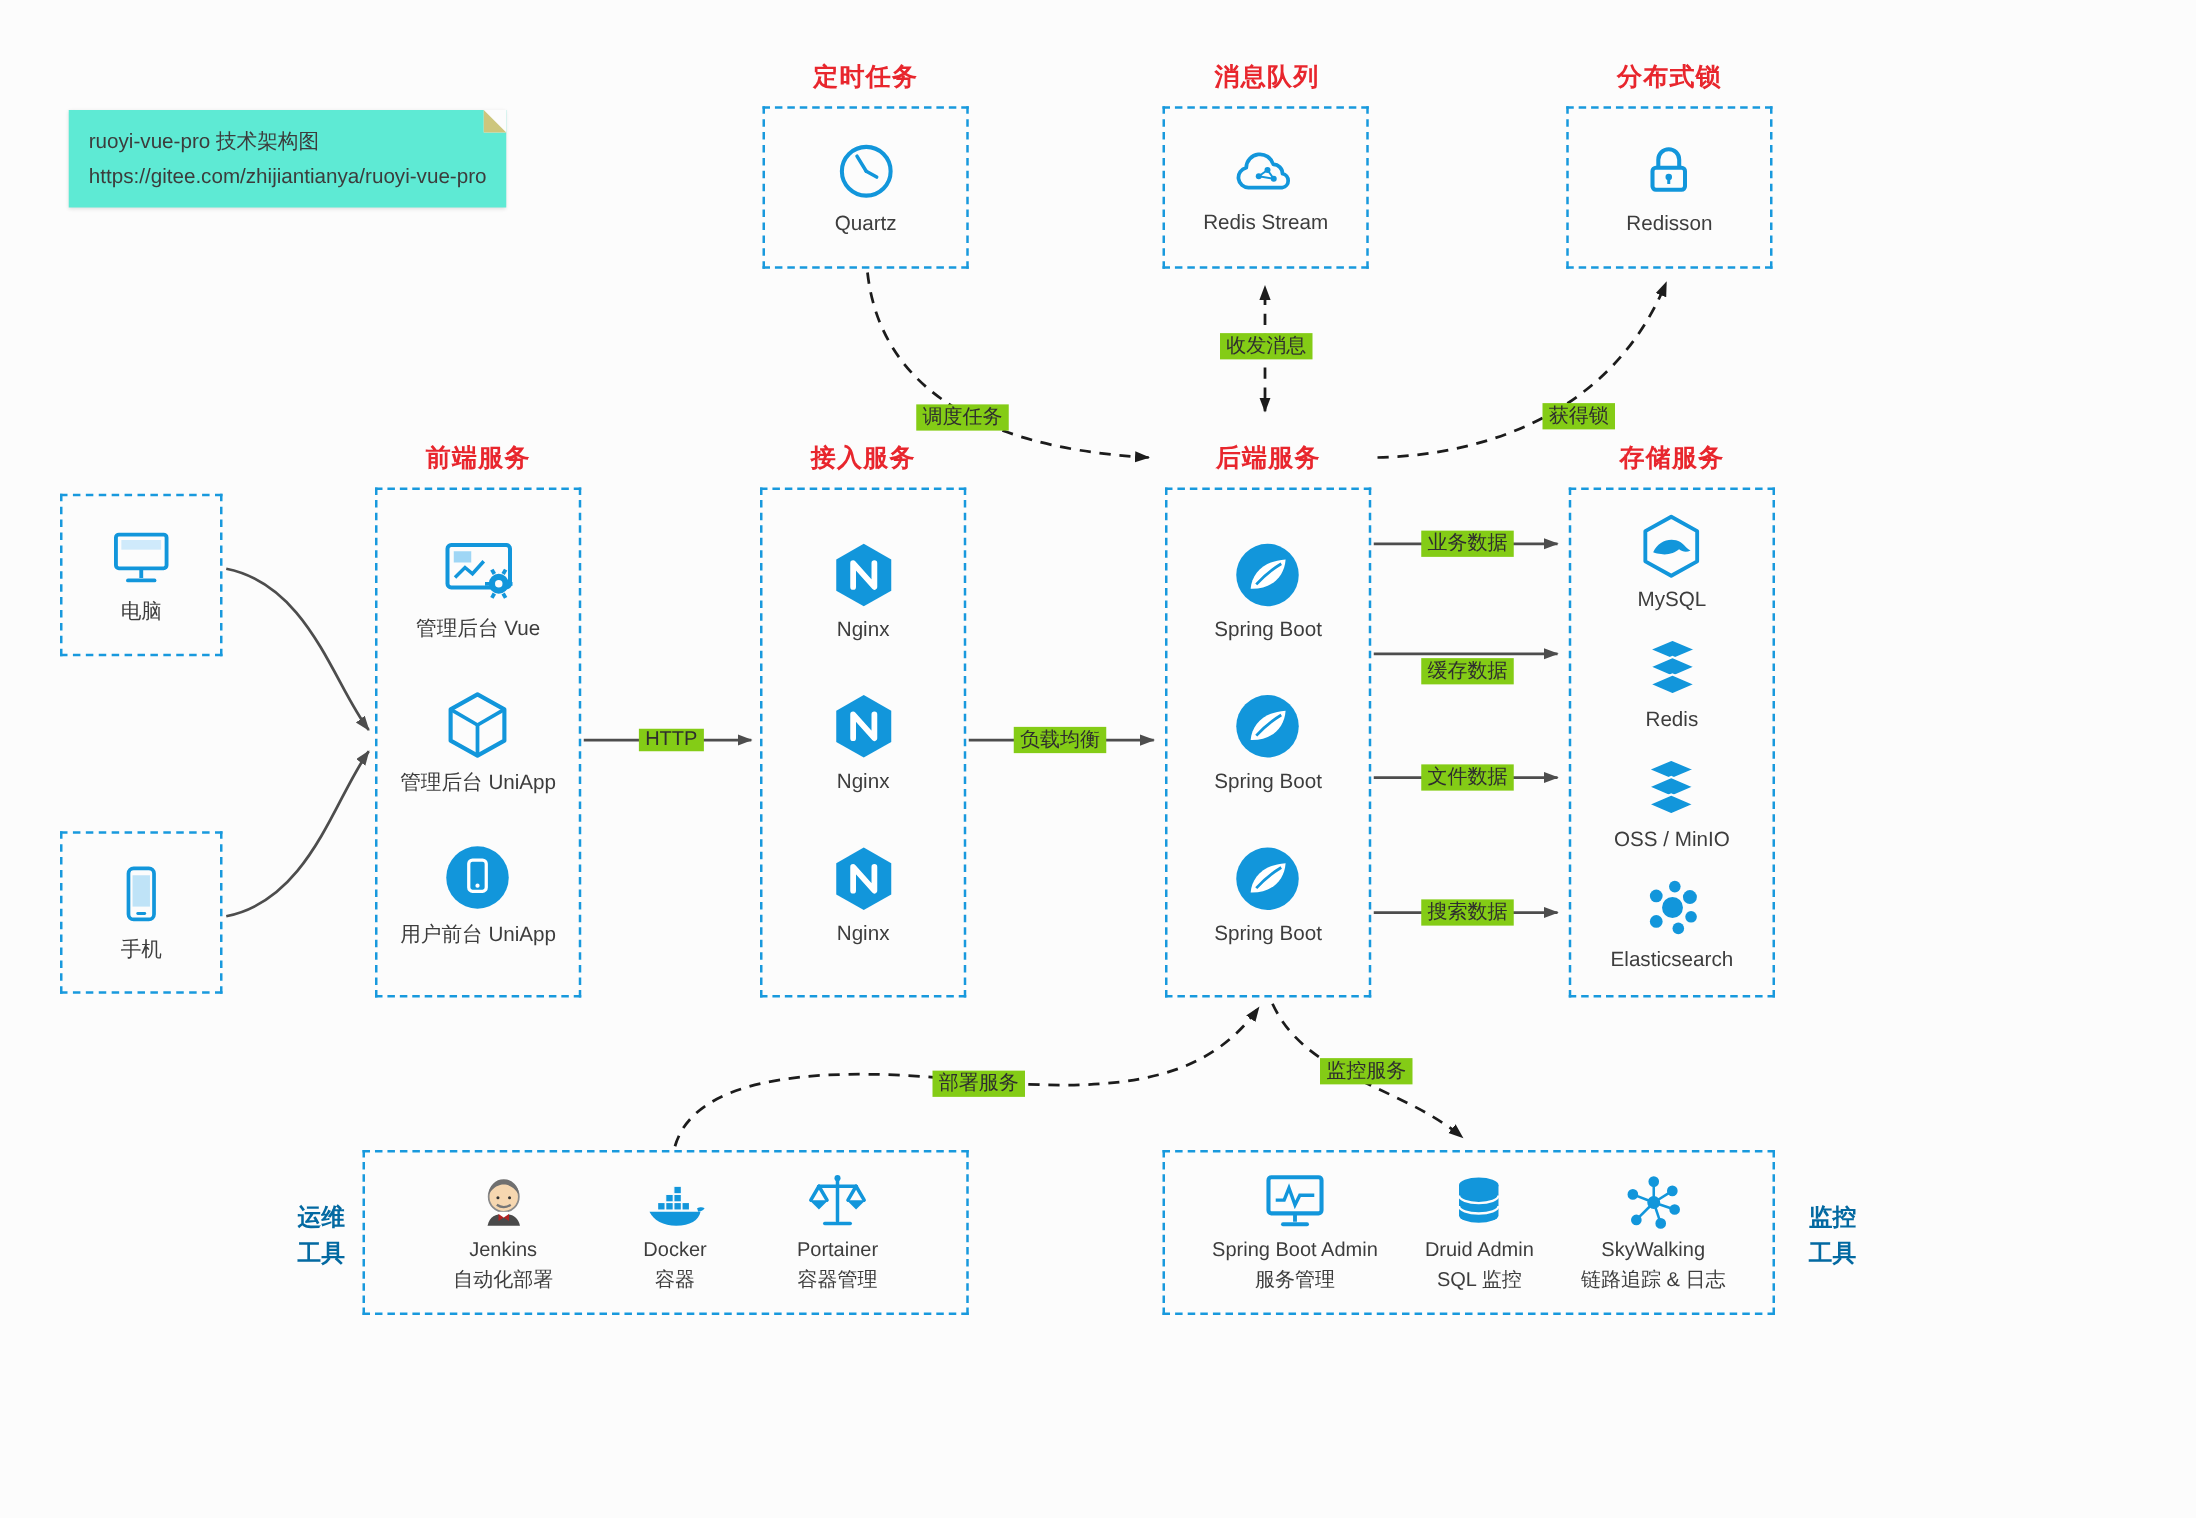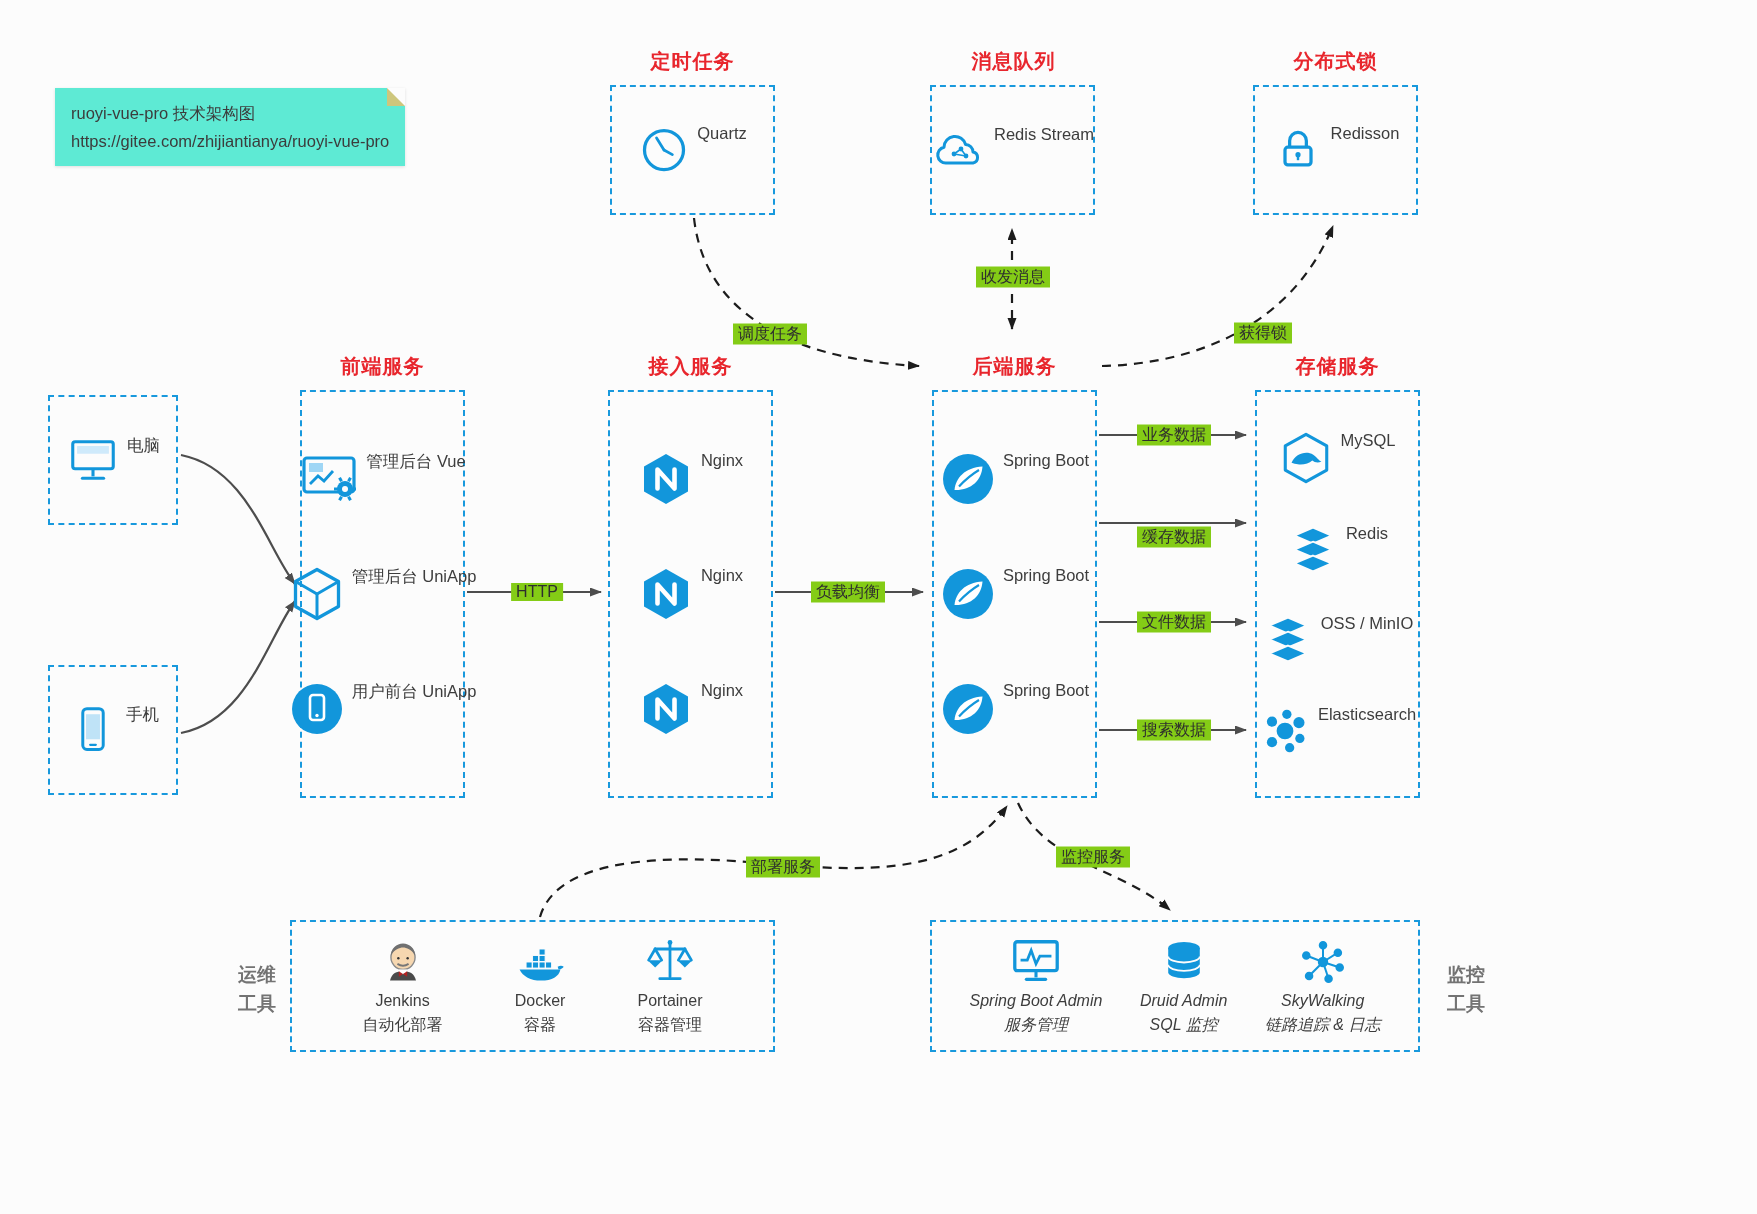--- a/index.html
+++ b/index.html
@@ -8,27 +8,27 @@
   .wires{position:absolute;left:0;top:0;pointer-events:none;}
   .note{position:absolute;left:55px;top:88px;background:#5eead4;color:#3c3c3c;
         font-size:16.5px;line-height:1.7;padding:11px 16px;box-shadow:0 1px 3px rgba(0,0,0,.12);}
   .note-fold{position:absolute;right:0;top:0;width:0;height:0;
         border-top:18px solid #fcfcfc;border-left:18px solid #cdc67c;}
   .svc-title{position:absolute;color:#e8262d;font-size:20px;font-weight:bold;
         text-align:center;letter-spacing:1px;white-space:nowrap;}
   .dash-box{position:absolute;border:2px dashed #1899dd;box-sizing:border-box;}
   .vcol{display:flex;flex-direction:column;justify-content:space-evenly;align-items:center;}
   .hrow{display:flex;flex-direction:row;justify-content:space-evenly;align-items:center;}
-  .node{display:flex;flex-direction:row;align-items:flex-start;gap:7px;}
+  .node{display:flex;flex-direction:column;align-items:center;gap:7px;}
   .node-label{font-size:16.5px;color:#3d3d3d;white-space:nowrap;}
   .tool{display:flex;flex-direction:column;align-items:center;gap:2px;}
   .tool-name,.tool-desc{font-size:16px;color:#3d3d3d;white-space:nowrap;text-align:right;line-height:1.35;}
   .edge-label{position:absolute;transform:translate(-50%,-50%);font-size:16px;color:#2e2e2e;
         background:#84cc16;padding:0 5px;white-space:nowrap;}
-  .side-label{position:absolute;color:#737373;font-size:19px;font-weight:bold;
+  .side-label{position:absolute;color:#0369a1;font-size:19px;font-weight:bold;
         text-align:center;line-height:1.55;white-space:nowrap;}
 </style>
 </head>
 <body>
 
 <div class="canvas">
 
   <svg class="wires" width="1757" height="1214">
     <defs>
       <marker id="ah-gray" markerUnits="userSpaceOnUse" markerWidth="14" markerHeight="11" refX="11" refY="4.5" orient="auto">
@@ -316,21 +316,21 @@
           <polygon points="4,26 20,26 12,34"></polygon>
           <polygon points="36,26 52,26 44,34"></polygon>
           <circle cx="28" cy="7" r="2.6"></circle>
         </g>
       </svg>
       <div class="tool-name">Portainer</div>
       <div class="tool-desc">容器管理</div>
     </div>
   </div>
 
-  <div class="dash-box hrow" style="left:930px;top:920px;width:490px;height:132px;font-style:italic;">
+  <div class="dash-box hrow" style="left:930px;top:920px;width:490px;height:132px;">
     <div class="tool">
       <svg width="54" height="52" viewBox="0 0 56 52">
         <rect x="6" y="5" width="44" height="30" rx="2.5" fill="none" stroke="#1296db" stroke-width="3.4"></rect>
         <polyline points="12,24 19,24 23,14 28,28 32,20 44,20" fill="none" stroke="#1296db" stroke-width="2.8"></polyline>
         <line x1="28" y1="35" x2="28" y2="42" stroke="#1296db" stroke-width="3.2"></line>
         <line x1="18" y1="44" x2="38" y2="44" stroke="#1296db" stroke-width="3.2" stroke-linecap="round"></line>
       </svg>
       <div class="tool-name">Spring Boot Admin</div>
       <div class="tool-desc">服务管理</div>
     </div>

